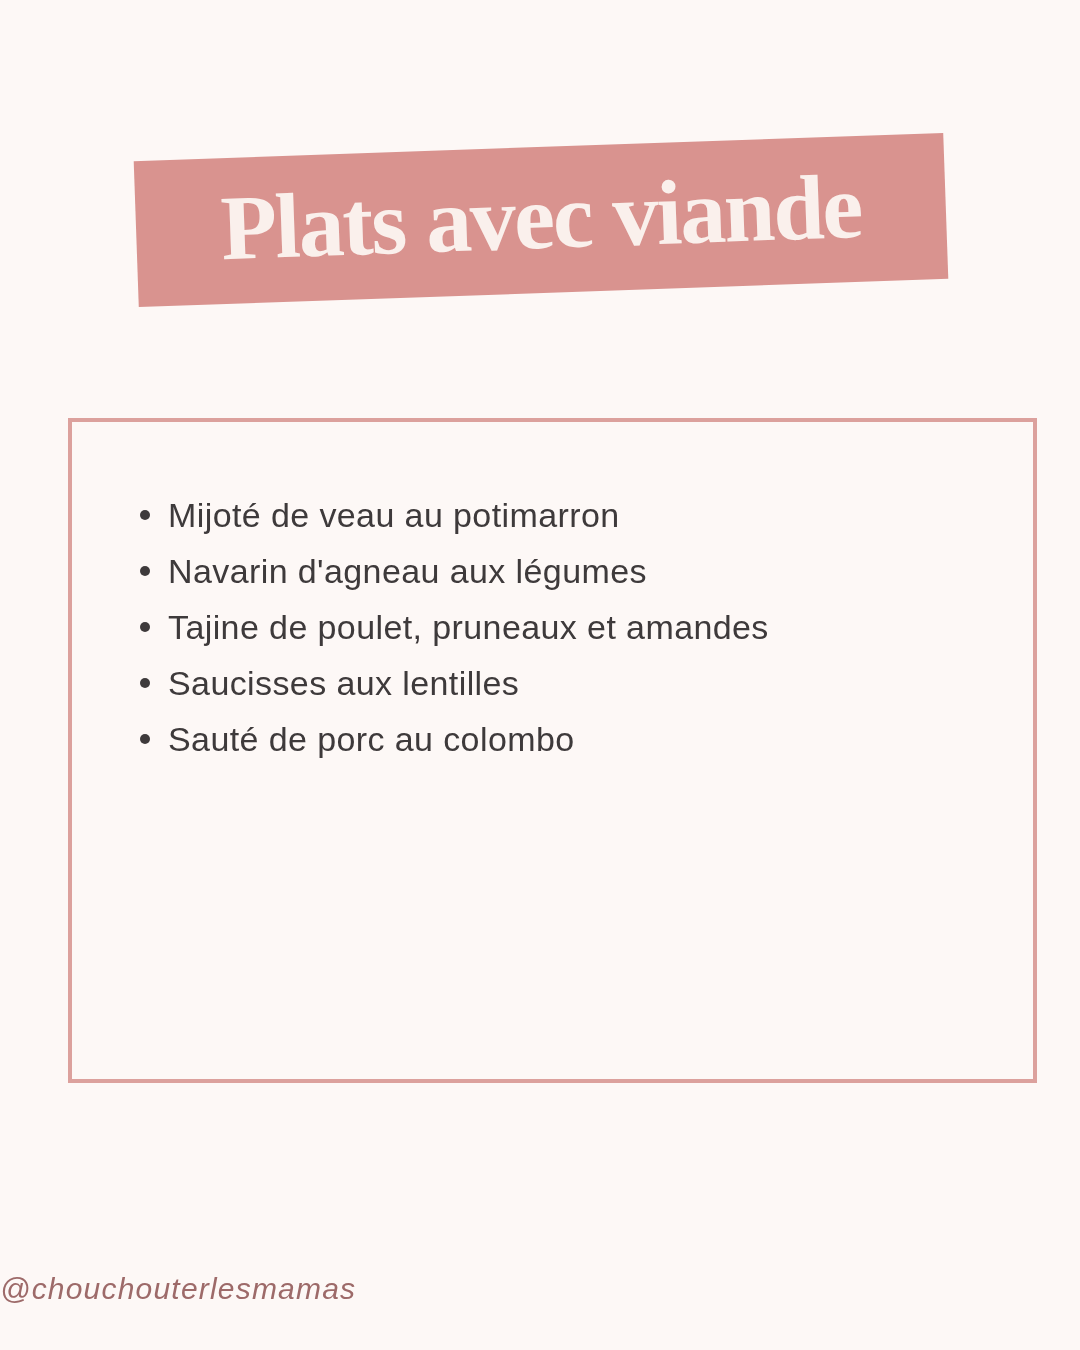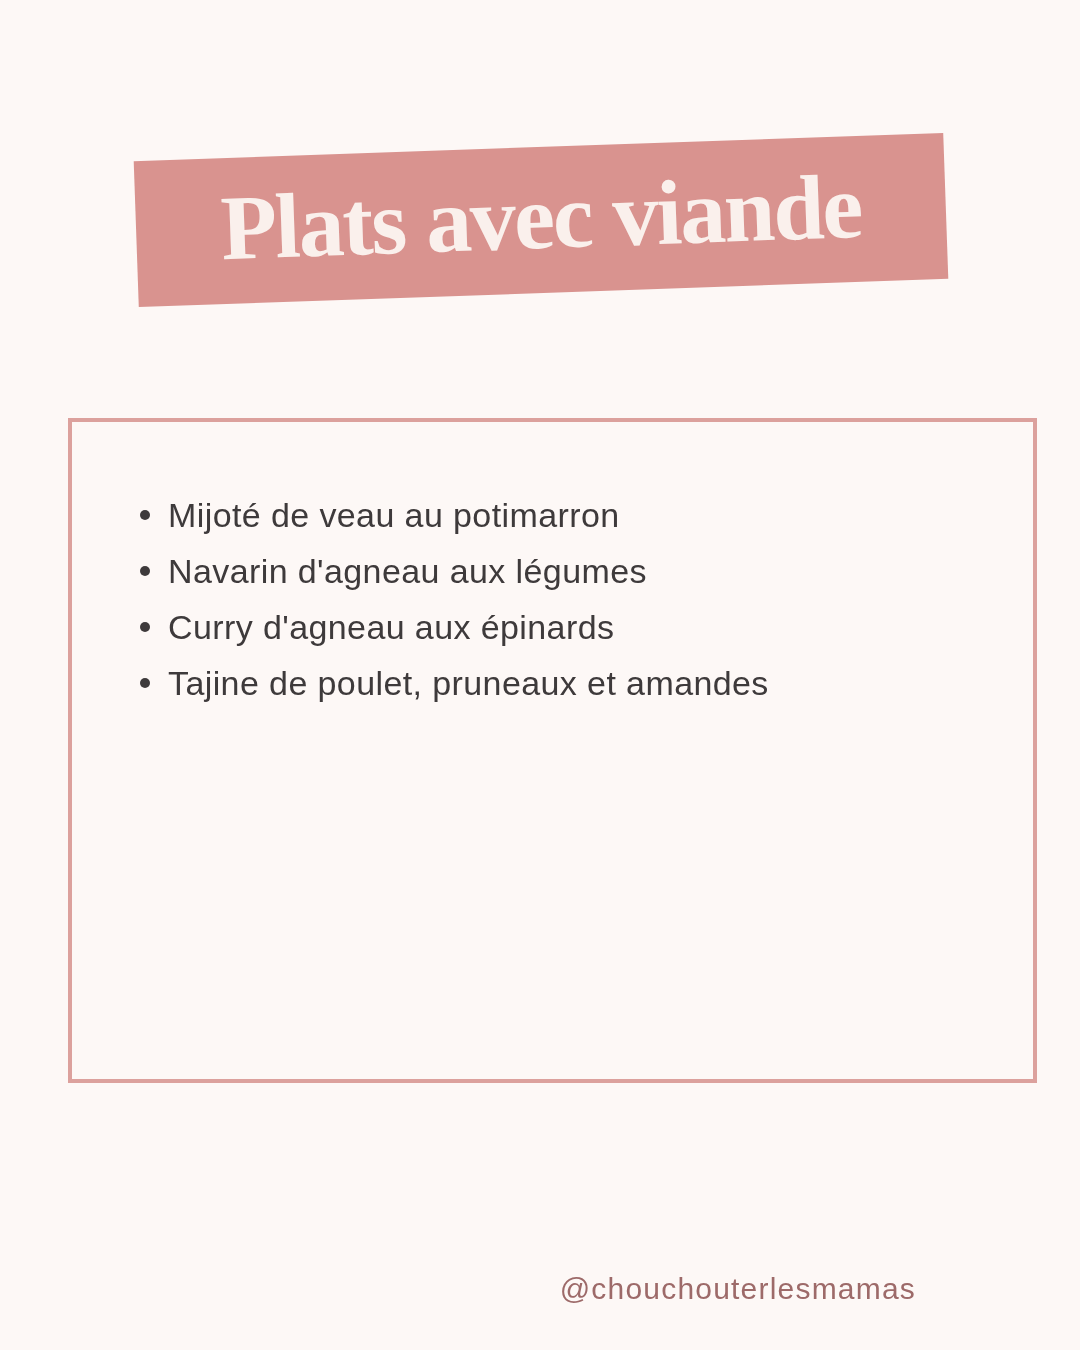--- a/index.html
+++ b/index.html
@@ -71,35 +71,37 @@
     width: 10px;
     height: 10px;
     border-radius: 50%;
     background: #3e3a3b;
   }
   .footer-handle {
     position: absolute;
     left: 0;
     top: 1272px;
     width: 916px;
-    text-align: right;
+    text-align: left;
     font-size: 30px;
     letter-spacing: 1.2px;
     color: #9d6a69;
+    font-style: italic;
   }
 </style>
 </head>
 <body>
 
 <div class="banner">
   <div class="banner-title">Plats avec viande</div>
 </div>
 
 <div class="list-box">
   <ul class="dish-list">
     <li>Mijoté de veau au potimarron</li>
     <li>Navarin d'agneau aux légumes</li>
-    <li>Curry d'agneau aux épinards</li>
     <li>Tajine de poulet, pruneaux et amandes</li>
+    <li>Saucisses aux lentilles</li>
+    <li>Sauté de porc au colombo</li>
   </ul>
 </div>
 
 <div class="footer-handle">@chouchouterlesmamas</div>
 
 </body></html>

